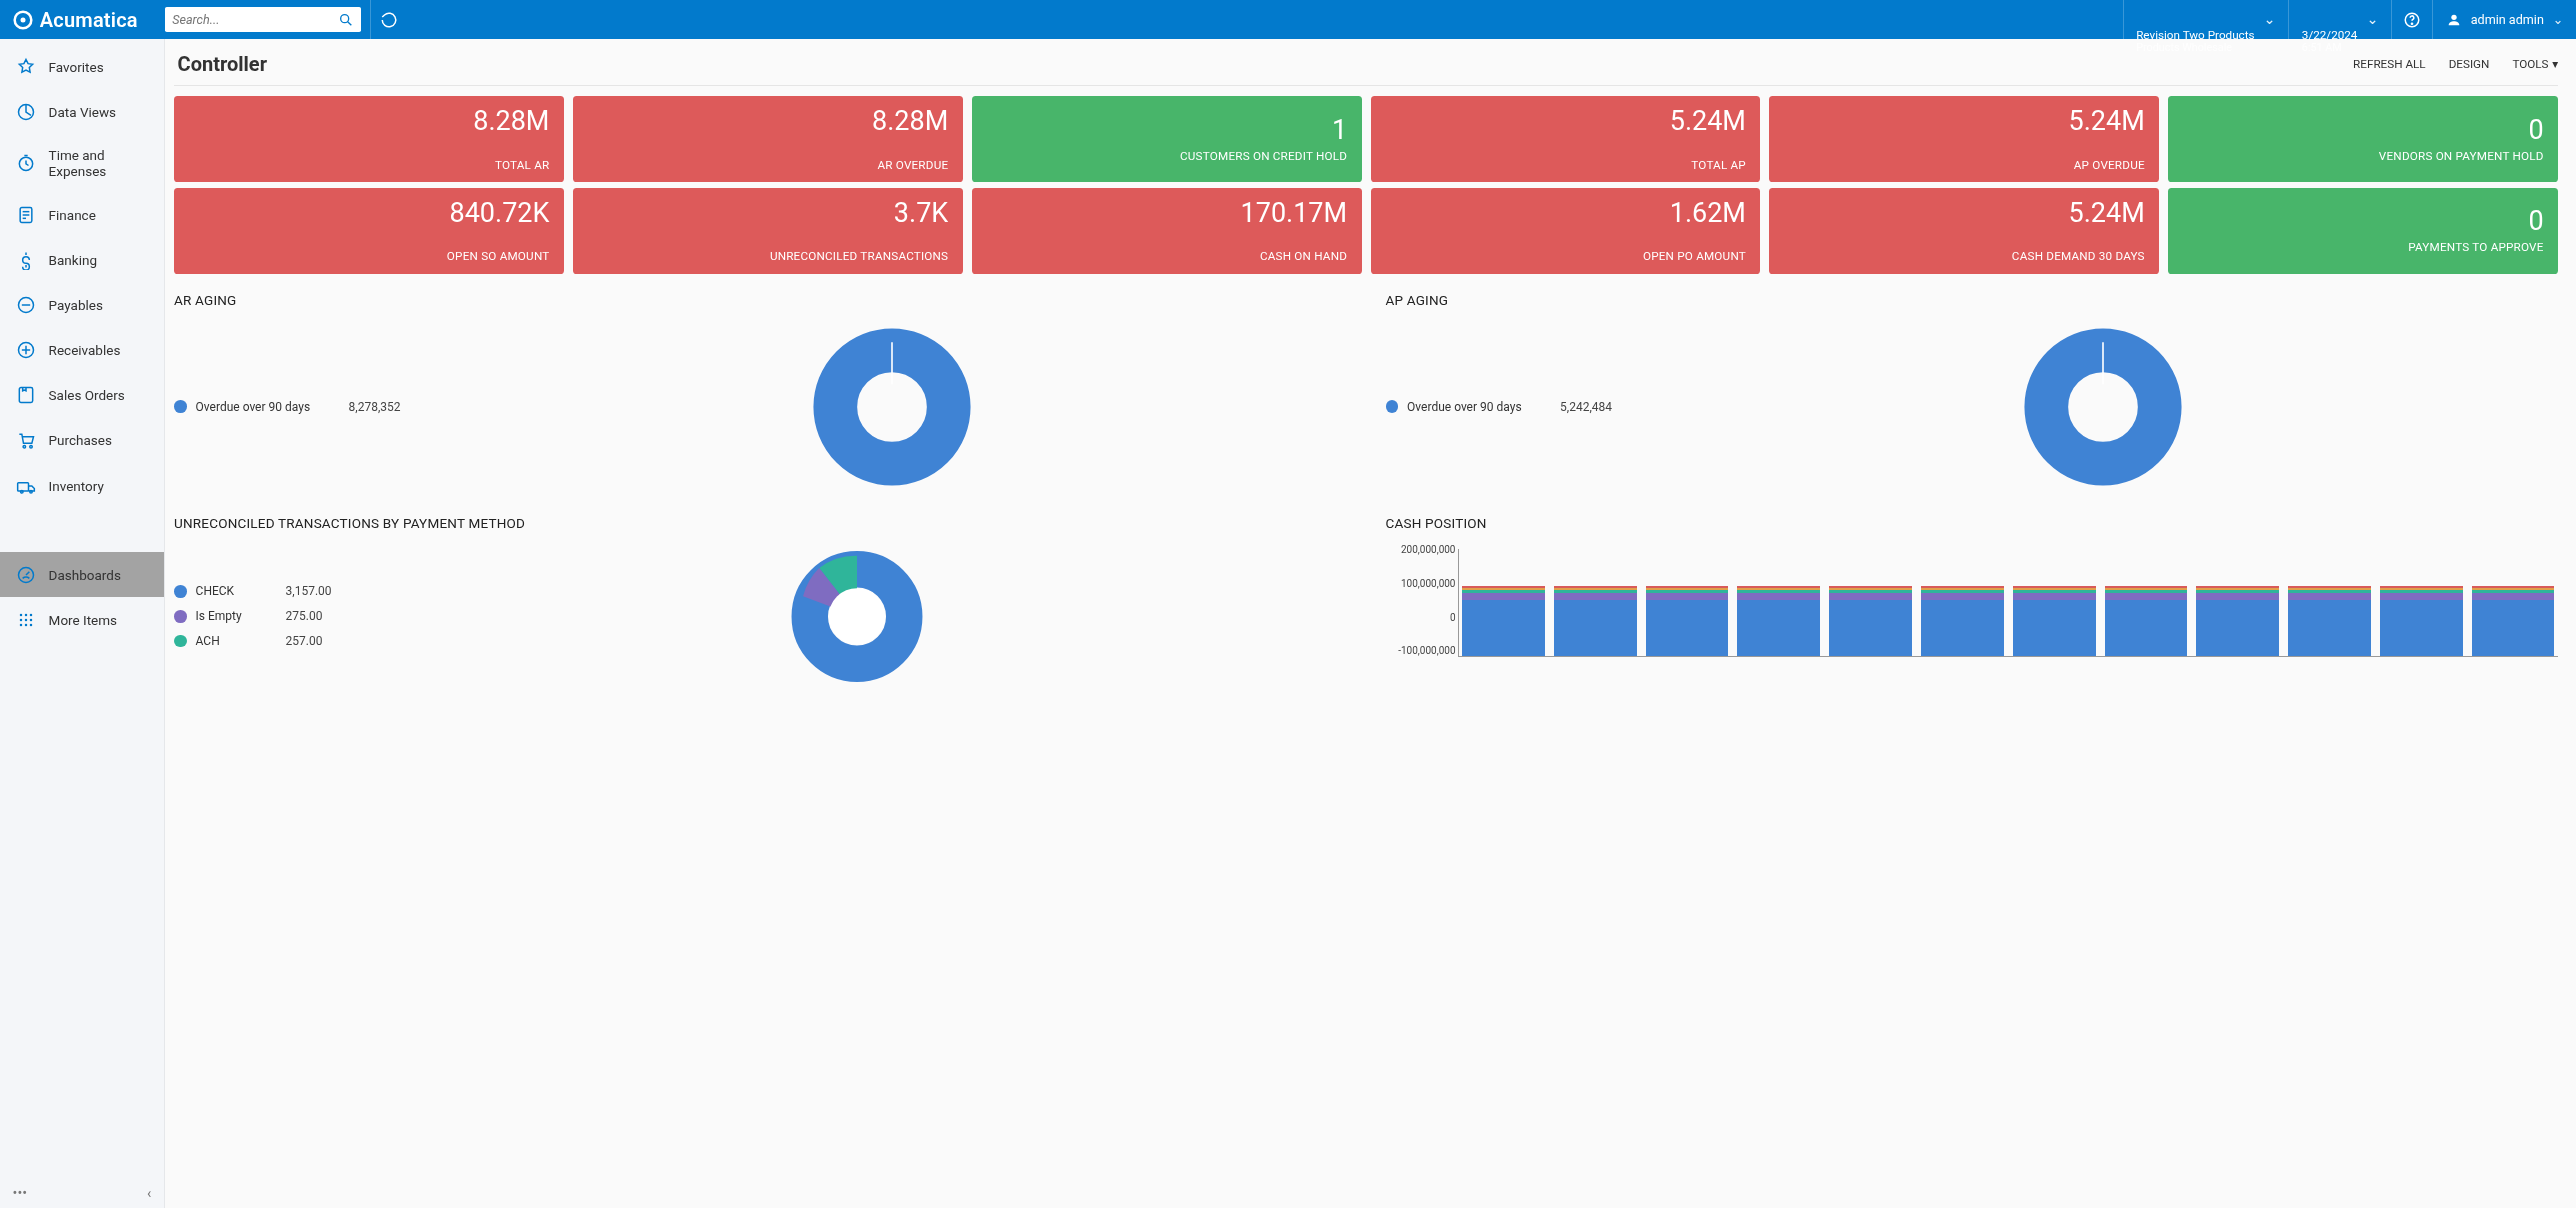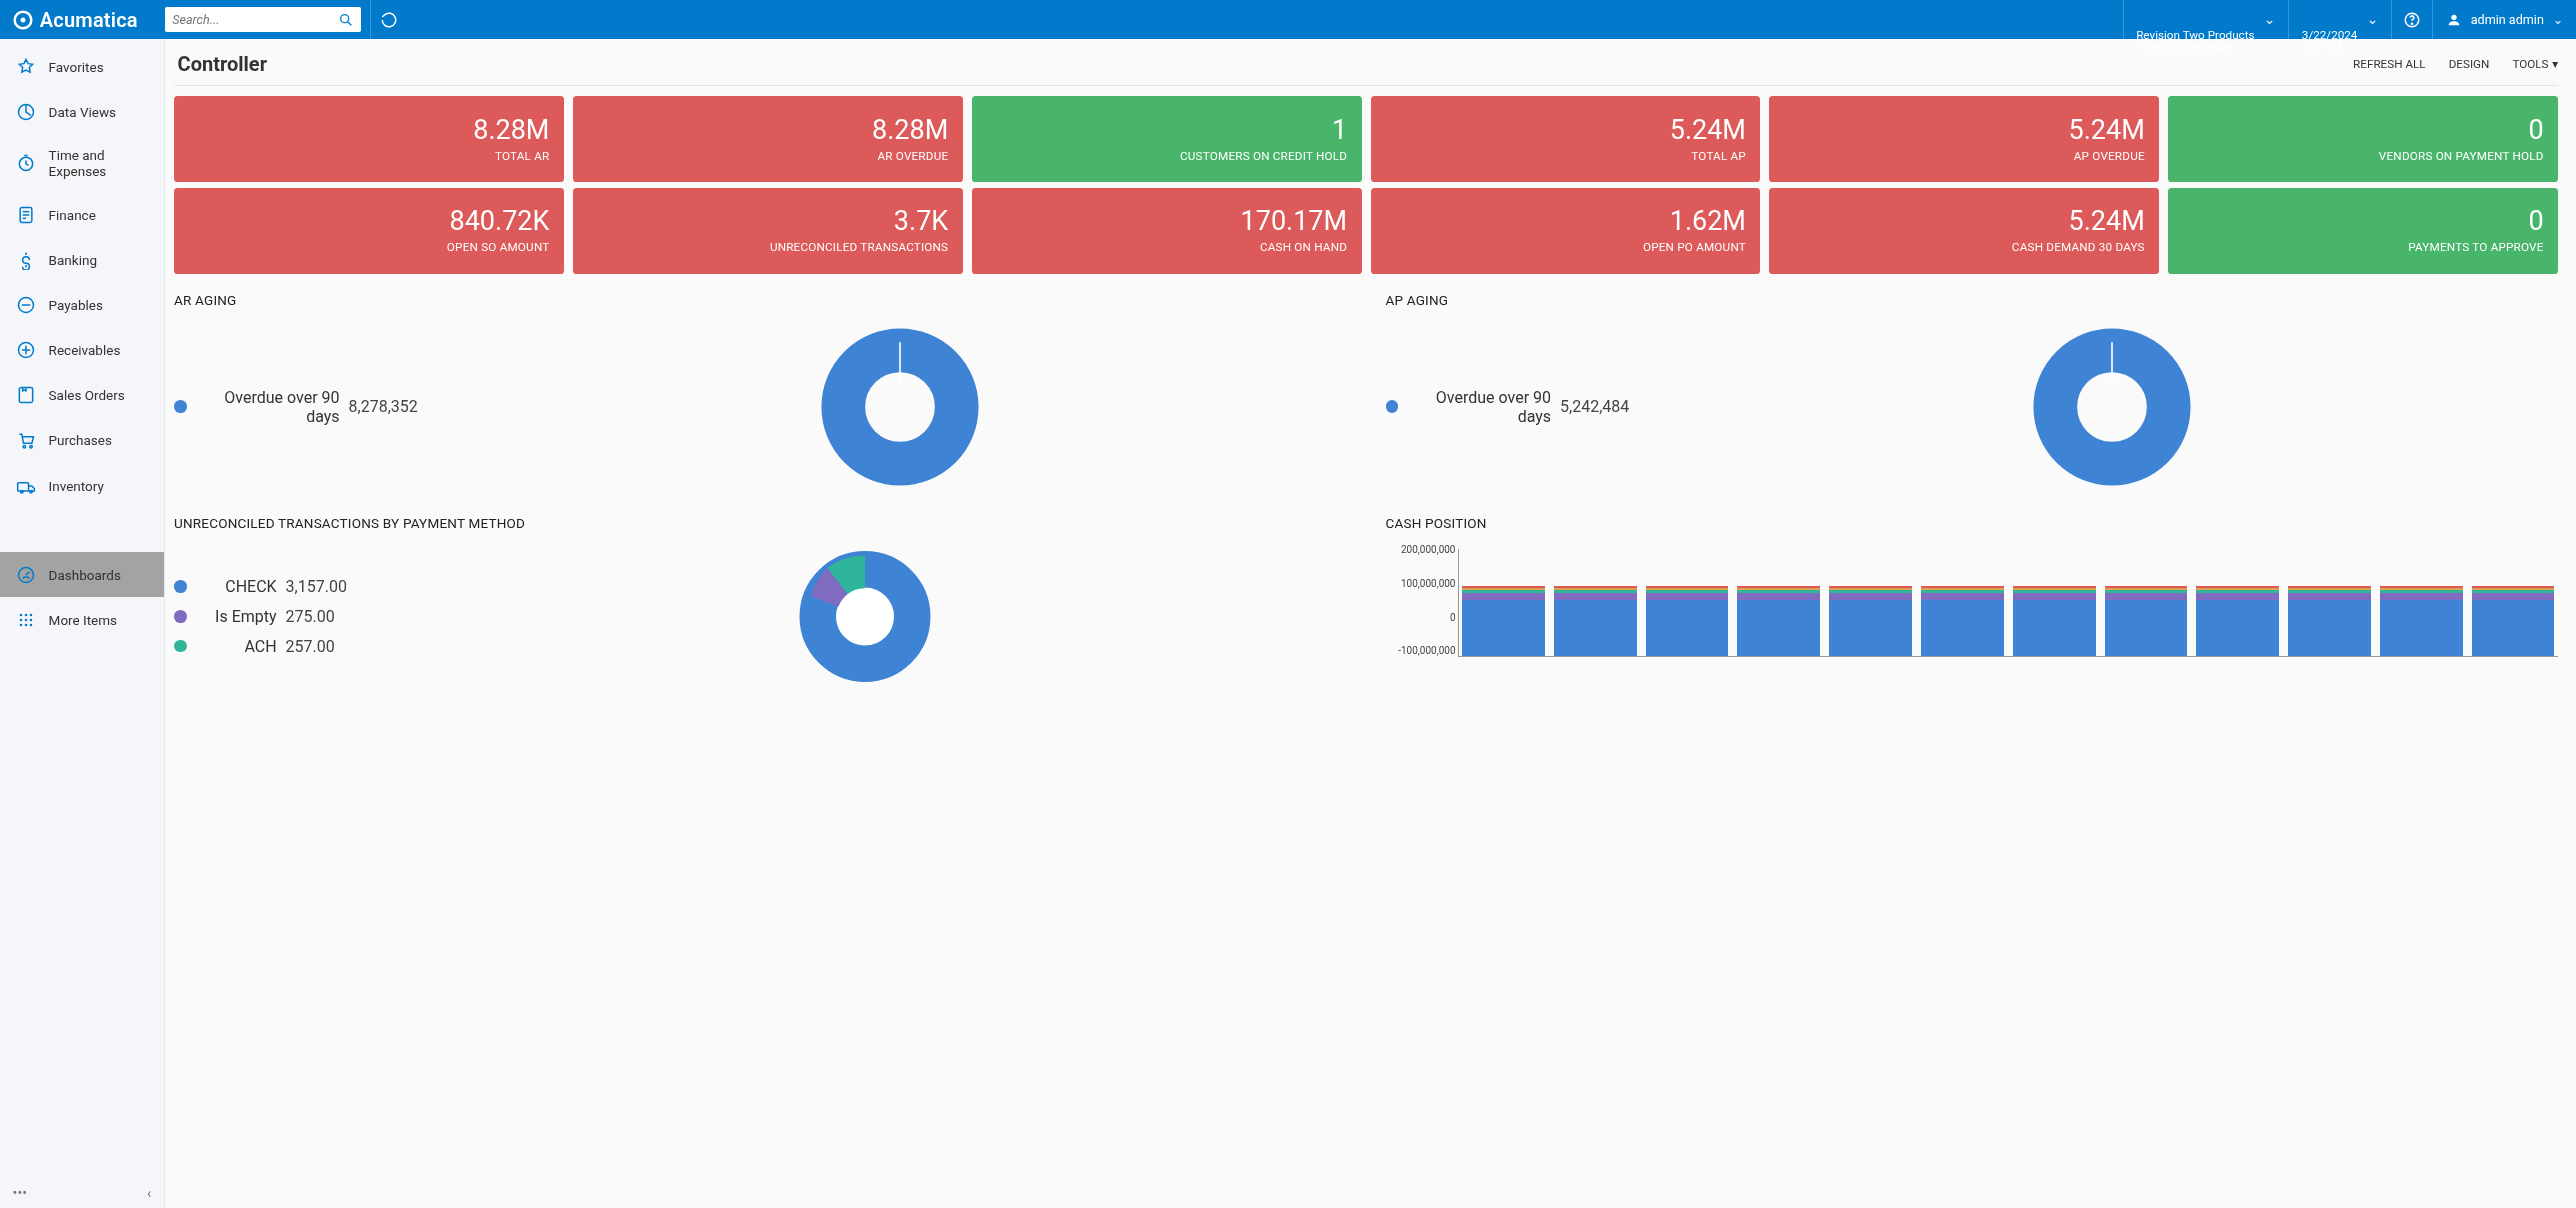--- a/index.html
+++ b/index.html
@@ -25,28 +25,28 @@
 .nav-item.active { background: #a3a3a3; margin-top: 44px; }
 .nav-item svg { color: #027acc; flex-shrink:0; }
 .sidebar-footer { height: 29px; display: flex; align-items: center; justify-content: space-between; padding: 0 12.6px; color: #777; }
 .main { flex: 1; overflow: auto; padding: 9px 18px 36px 9px; }
 .page-head { display: flex; align-items: center; justify-content: space-between; border-bottom: 0.9px solid #e5e5e5; padding: 3.6px 0 9px 3.6px; margin-bottom: 10.8px; }
 .page-title { font-size: 20px; color: #333; font-weight: 700; }
 .page-actions { display: flex; gap: 23px; font-size: 11.7px; color: #333; }
 .page-actions .act { cursor: pointer; display:flex; align-items:center; gap:3.6px;}
 .kpis { display: grid; grid-template-columns: repeat(6, 1fr); gap: 9px; margin-bottom: 5.4px; }
 .kpi { border-radius: 3.6px; color: #fff; padding: 10.8px 14.4px; height: 86px; display: flex; flex-direction: column; align-items: flex-end; justify-content: center; text-align: right; }
-.kpi.red { background: #dd5a5a; }
+.kpi.red { background: #dd5a5a; justify-content: space-between; }
 .kpi.green { background: #48b56a; }
 .kpi-val { font-size: 27px; font-weight: 400; line-height: 1.1; }
 .kpi-label { font-size: 11.7px; margin-top: 3.6px; letter-spacing: 0.2px; }
 .widgets-row { display: grid; grid-template-columns: 1fr 1fr; gap: 39px; margin-top: 18px; }
 .widget-title { font-size: 13.5px; font-weight: 400; color: #222; margin-bottom: 18px; letter-spacing: 0.2px; }
 .aging-body { display: flex; align-items: center; gap: 36px; }
-.legend { display: flex; flex-direction: column; gap: 10.8px; font-size: 16px; text-align: right; }
+.legend { display: flex; flex-direction: column; gap: 10.8px; font-size: 12px; }
 .legend-row { display: flex; align-items: center; gap: 9px; }
 .swatch { width: 12.6px; height: 12.6px; border-radius: 50%; }
 .legend-lbl { width: 144px; }
 .legend-val { color: #444; }
 .donut-wrap { flex: 1; display: flex; justify-content: center; }
 .barchart { position: relative; }
 .bar-area { border-left: 0.9px solid #999; border-bottom: 0.9px solid #999; height: 108px; display: flex; align-items: flex-end; gap: 9px; padding: 0 3.6px; margin-left: 72px; position: relative; }
 .y-ticks { position: absolute; left: 0; top: -4.5px; height: 112px; width: 70px; display: flex; flex-direction: column; justify-content: space-between; font-size: 10px; color: #444; text-align: right; }
 .bar { flex: 1; display: flex; flex-direction: column-reverse; }
 .seg-blue{ background:#3f83d4; } .seg-purple{ background:#7f6cc1; } .seg-green{ background:#2fb59a; } .seg-red{ background:#d85a5a;} .seg-orange{ background:#e0a04a;}

